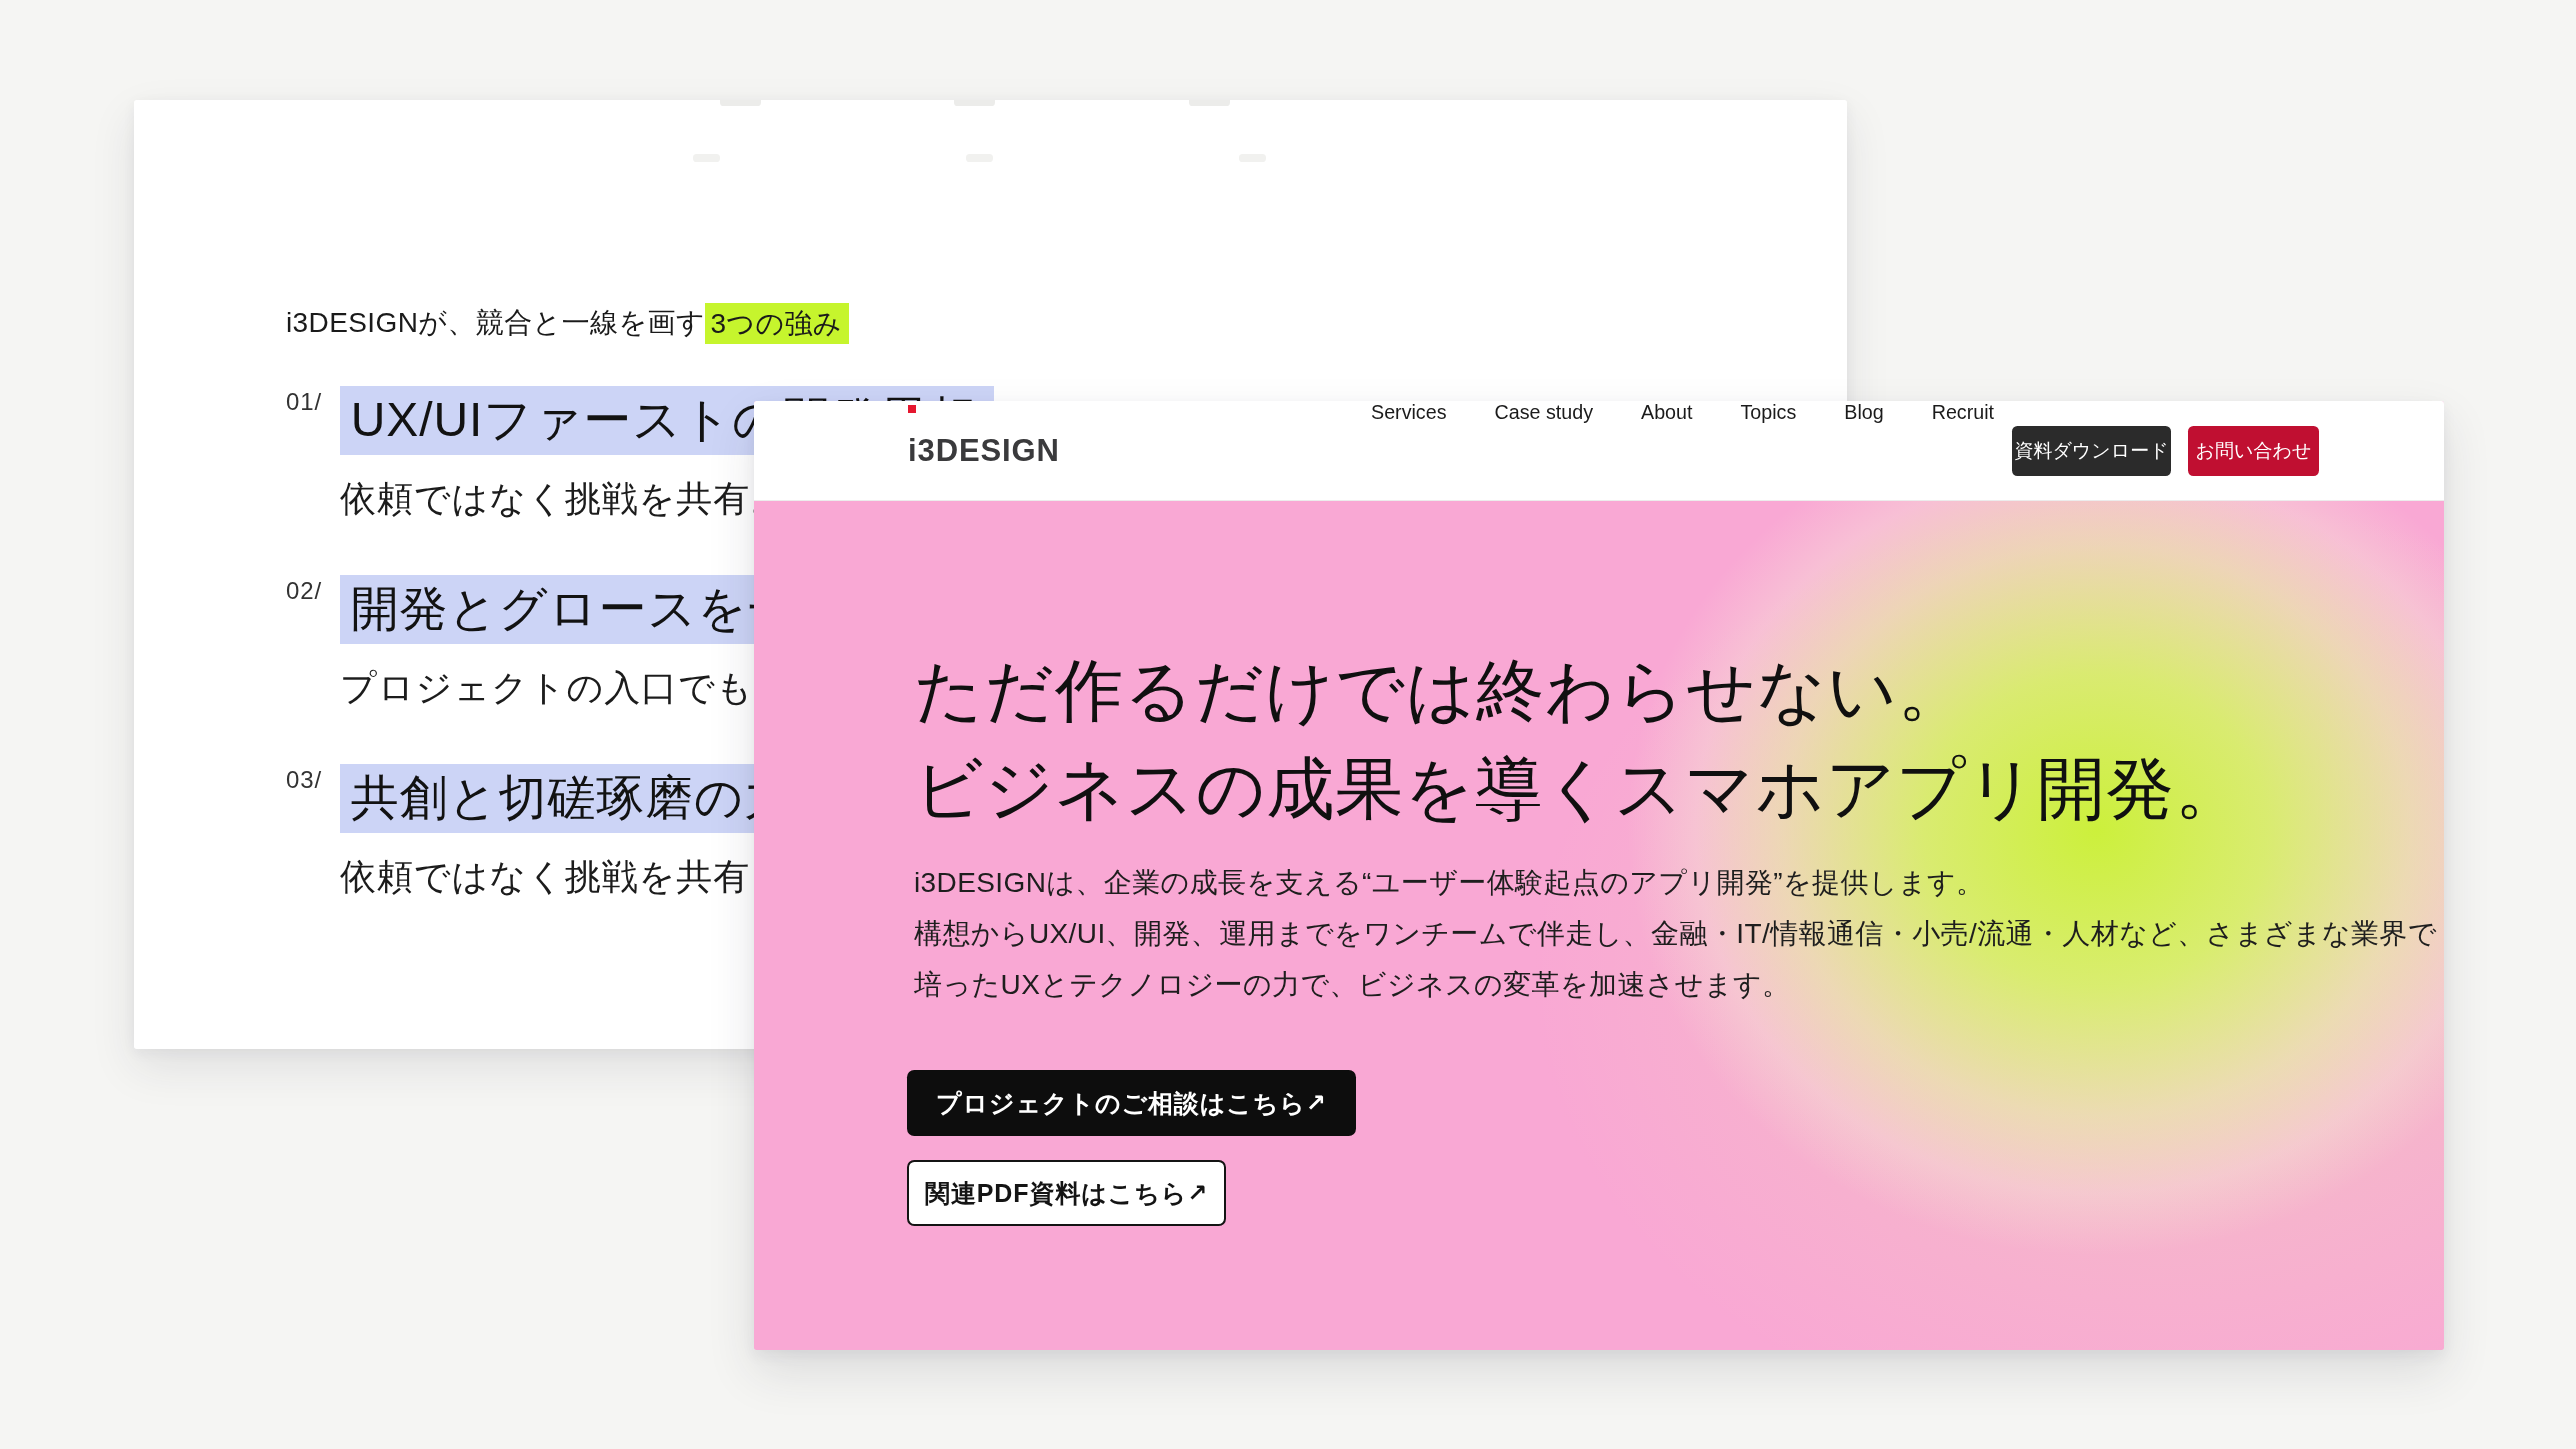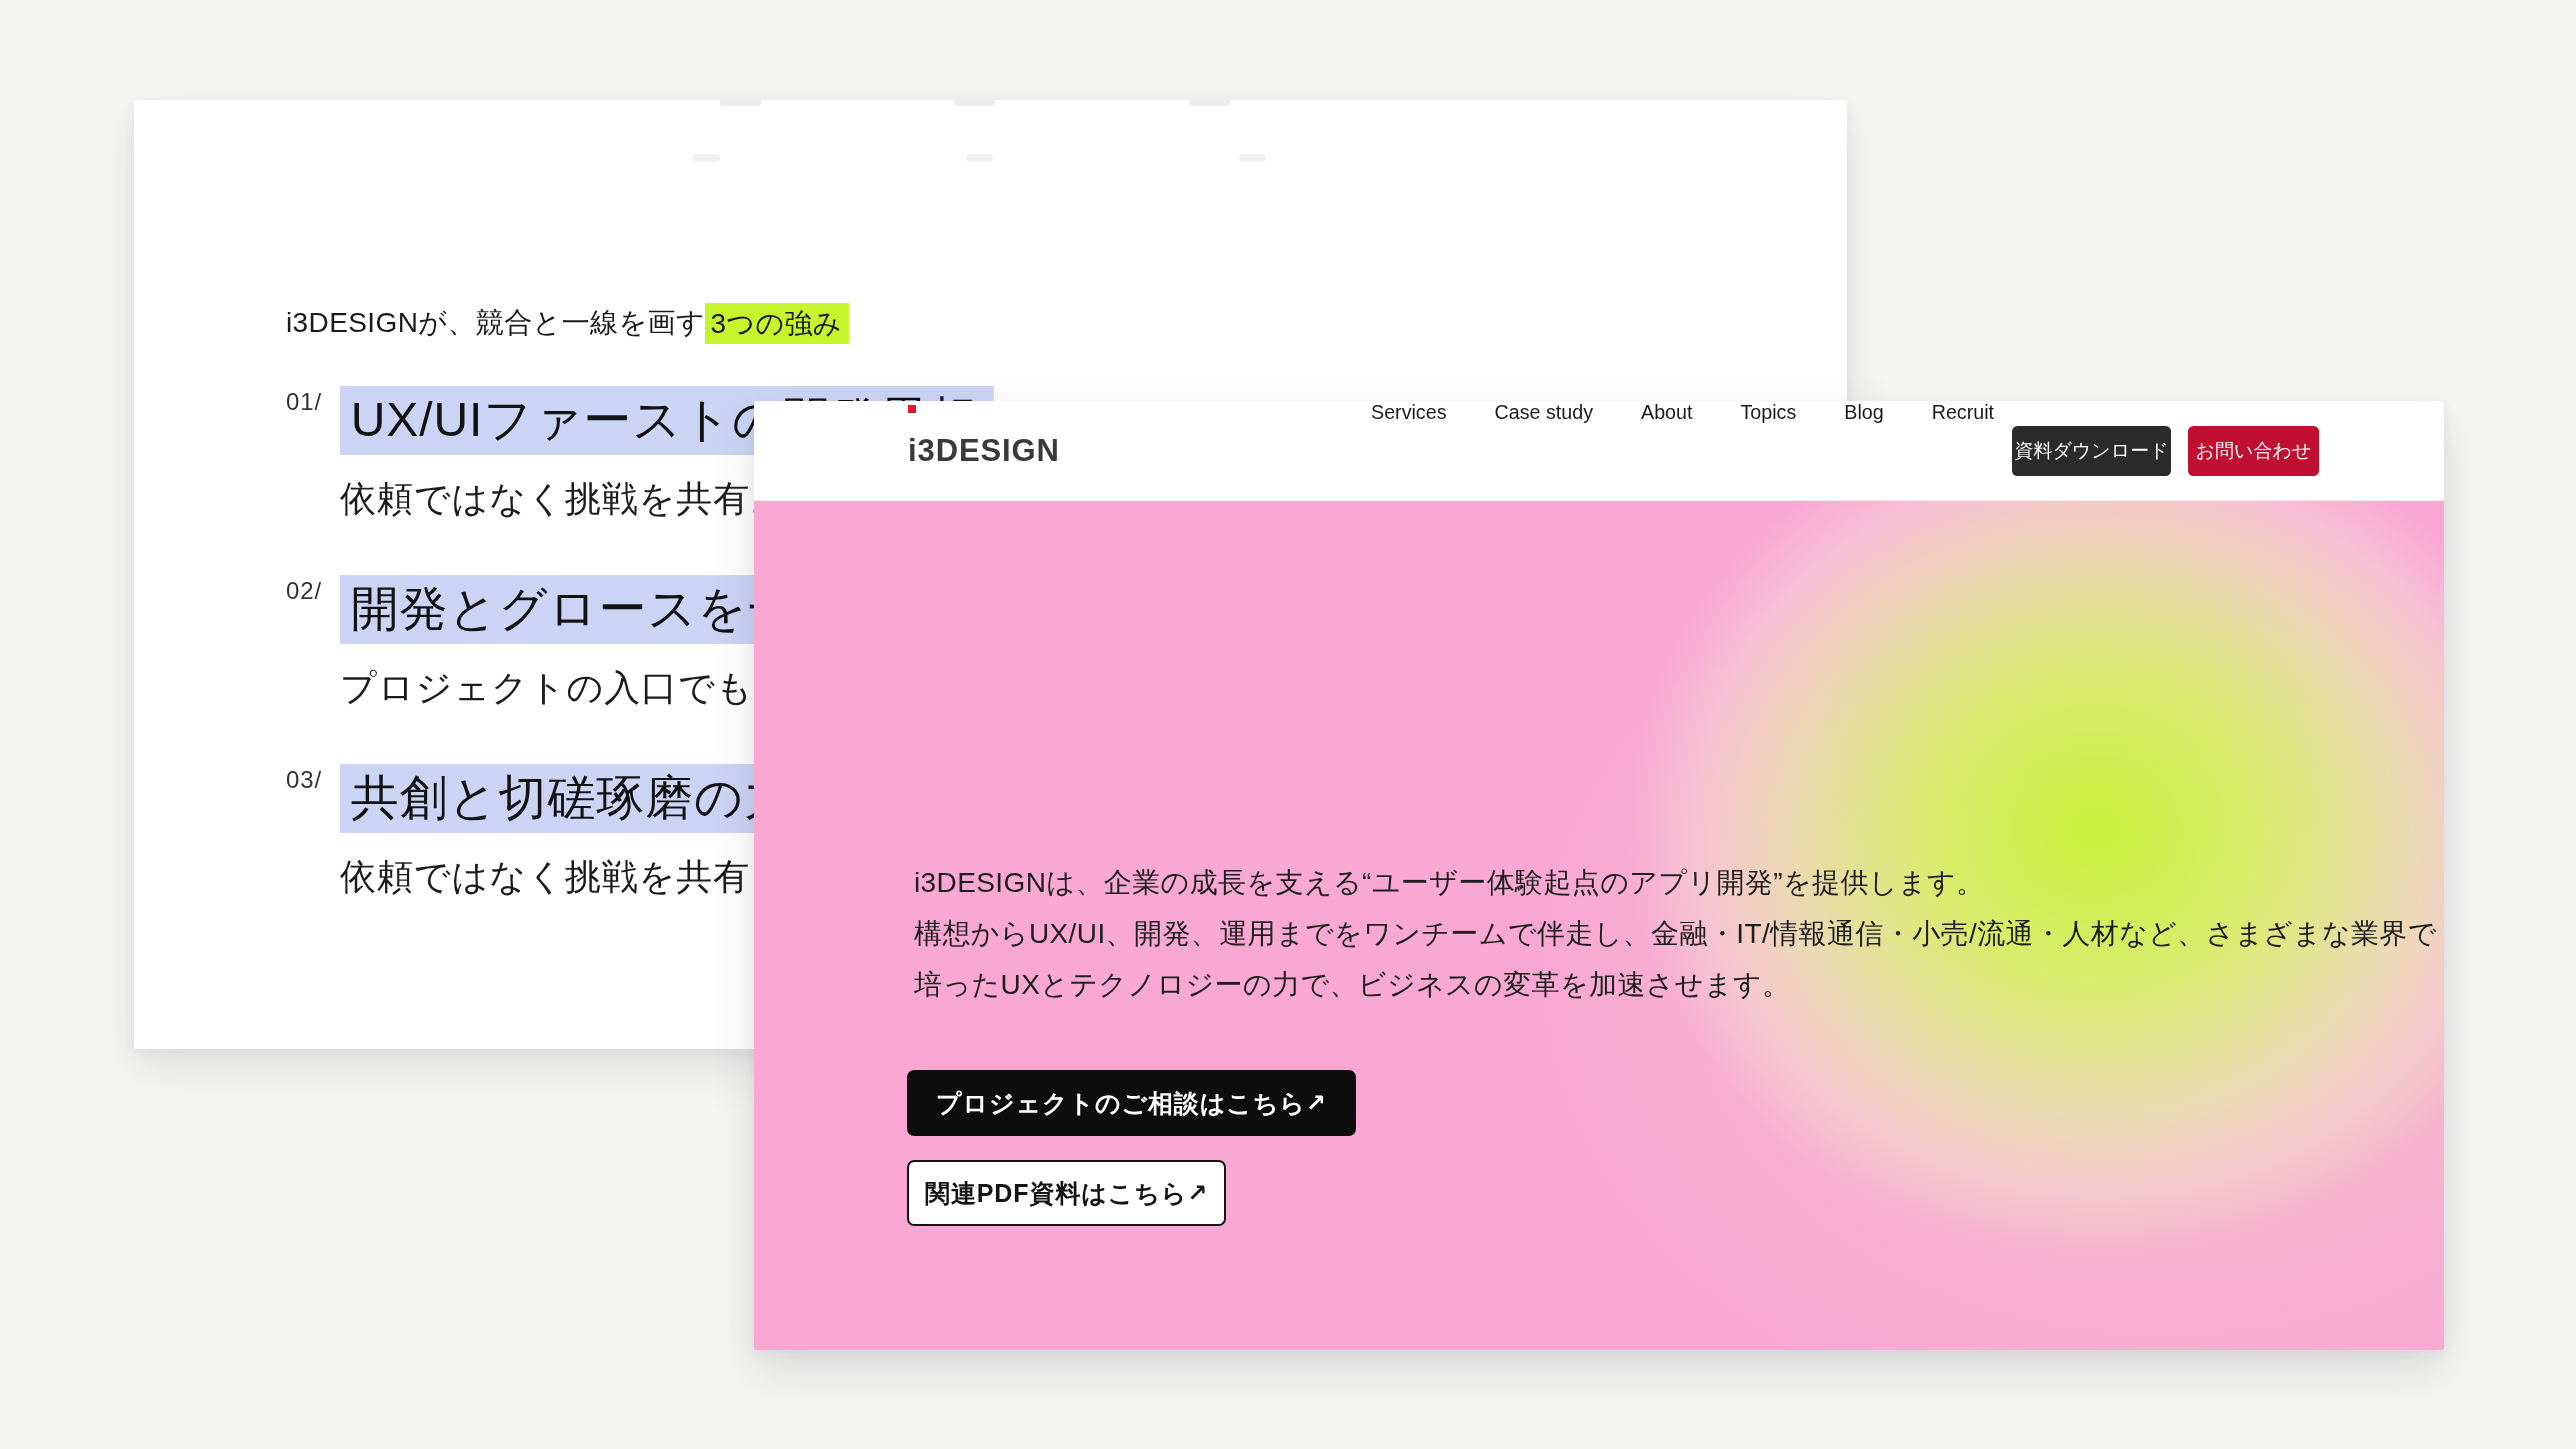--- a/index.html
+++ b/index.html
@@ -178,20 +178,24 @@
         <span class="nav-item">Case study</span>
         <span class="nav-item">About</span>
         <span class="nav-item">Topics</span>
         <span class="nav-item">Blog</span>
         <span class="nav-item">Recruit</span>
       </nav>
       <button class="hdr-btn btn-download">資料ダウンロード</button>
       <button class="hdr-btn btn-contact">お問い合わせ</button>
     </div>
 
+    <div class="hero">
+      <div class="hero-title">ただ作るだけでは終わらせない。</div>
+      <div class="hero-title">ビジネスの成果を導くスマホアプリ開発。</div>
+    </div>
 
     <div class="hero-paragraph">
       <div>i3DESIGNは、企業の成長を支える“ユーザー体験起点のアプリ開発”を提供します。</div>
       <div>構想からUX/UI、開発、運用までをワンチームで伴走し、金融・IT/情報通信・小売/流通・人材など、さまざまな業界で</div>
       <div>培ったUXとテクノロジーの力で、ビジネスの変革を加速させます。</div>
     </div>
 
     <button class="cta cta-primary">
       <span>プロジェクトのご相談はこちら</span>
       <span class="arrow">↗</span>

